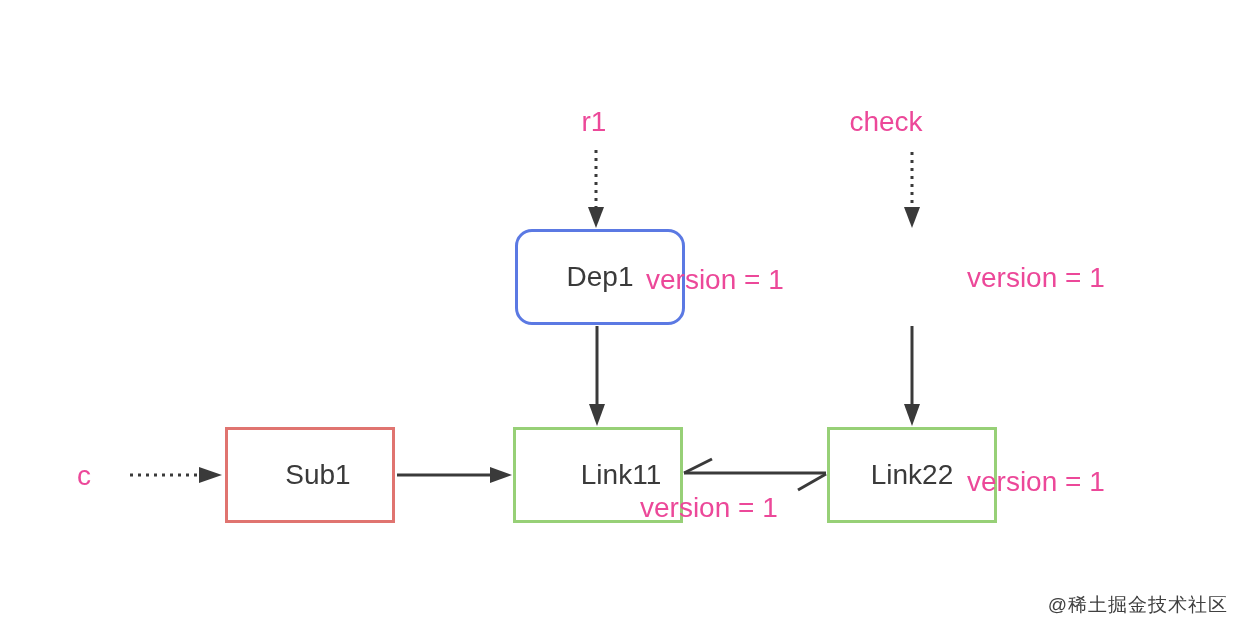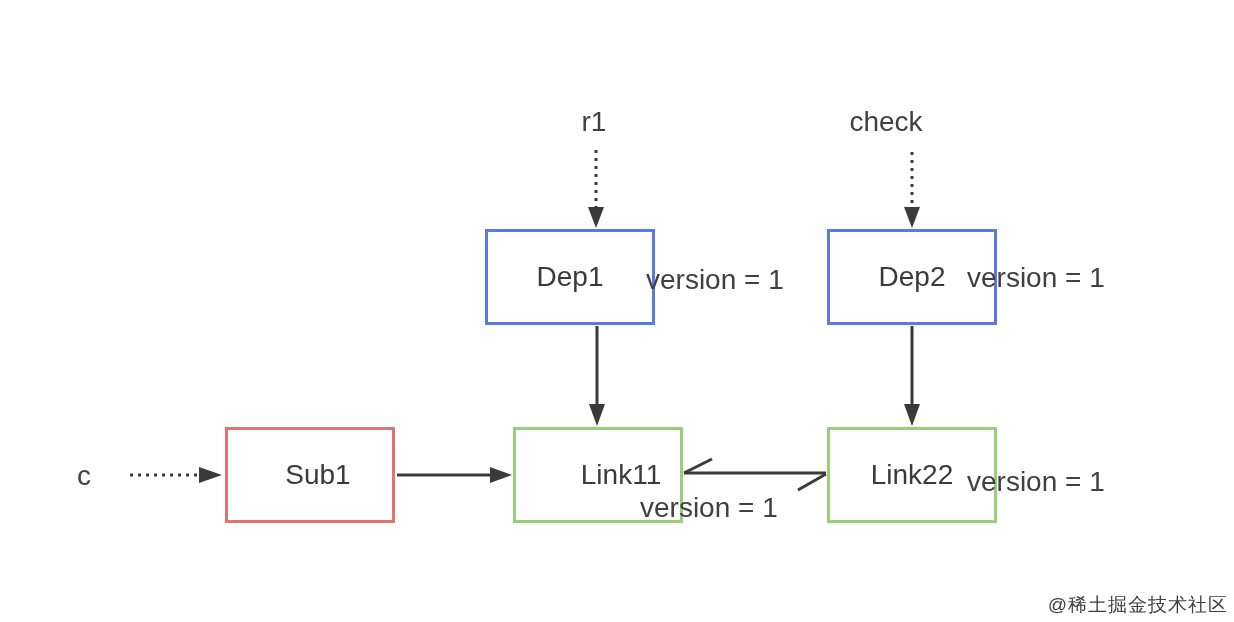--- a/index.html
+++ b/index.html
@@ -30,26 +30,26 @@
     justify-content: center;
   }
   .node-label {
     font-size: 28px;
     color: #3a3a3a;
     white-space: nowrap;
   }
   .free-label {
     position: absolute;
     font-size: 28px;
-    color: #404040;
+    color: #ec4899;
     white-space: nowrap;
     line-height: 30px;
   }
   .centered { transform: translate(-50%, -50%); }
-  .node-dep1   { left: 485px; top: 229px; }
+  .node-dep1   { left: 515px; top: 229px; border-radius: 17px; }
   .node-dep2   { left: 827px; top: 229px; }
   .node-sub1   { left: 225px; top: 427px; }
   .node-link11 { left: 513px; top: 427px; }
   .node-link22 { left: 827px; top: 427px; }
   .version-dep1   { left: 646px; top: 265px; }
   .version-dep2   { left: 967px; top: 263px; }
   .version-link11 { left: 640px; top: 493px; }
   .version-link22 { left: 967px; top: 467px; }
   .label-r1    { left: 594px; top: 122px; }
   .label-check { left: 886px; top: 122px; }
@@ -105,23 +105,20 @@
         <line x1="684" y1="473" x2="826" y2="473"></line>
         <line x1="684" y1="473" x2="712" y2="459"></line>
         <line x1="826" y1="474" x2="798" y2="490"></line>
       </g>
     </g>
   </svg>
 
   <div class="node node-dep1" style="border-color: rgb(91, 121, 227);">
     <span class="node-label">Dep1</span>
   </div>
-  <div class="node node-dep2" style="border-color: rgb(91, 121, 227);">
-    <span class="node-label">Dep2</span>
-  </div>
   <div class="node node-sub1" style="border-color: rgb(224, 116, 112); padding-left: 16px;">
     <span class="node-label">Sub1</span>
   </div>
   <div class="node node-link11" style="border-color: rgb(151, 208, 119); padding-left: 46px;">
     <span class="node-label">Link11</span>
   </div>
   <div class="node node-link22" style="border-color: rgb(151, 208, 119); align-items: center;">
     <span class="node-label">Link22</span>
   </div>
 

